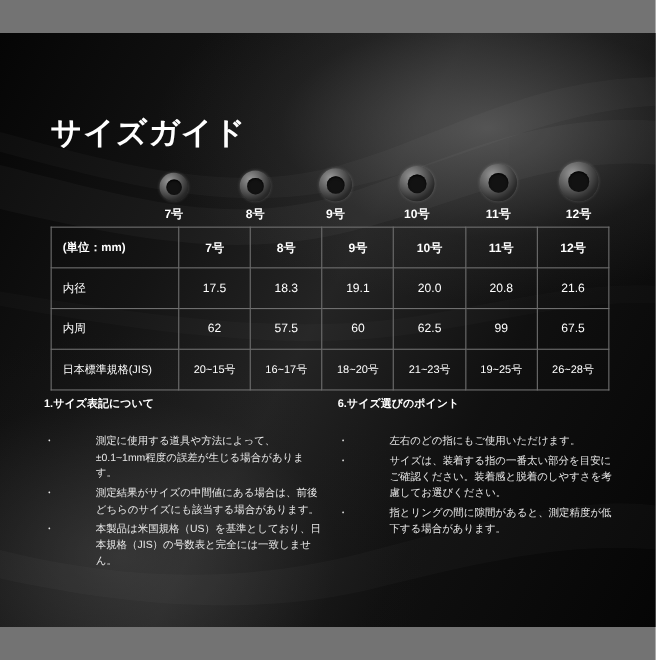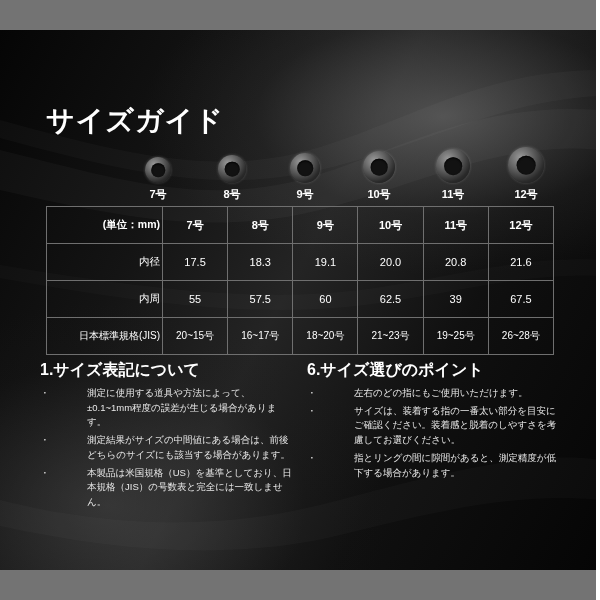--- a/index.html
+++ b/index.html
@@ -110,21 +110,21 @@
   table.size-table td {
     border: 1px solid #6f6f6f;
     color: #ffffff;
     font-size: 11px;
     height: 36px;
     text-align: center;
     vertical-align: middle;
     padding: 0 2px;
   }
   table.size-table td.rowhead {
-    text-align: right;
+    text-align: left;
     padding-left: 10px;
     font-size: 10.5px;
     width: 103px;
   }
   table.size-table tr.headrow td {
     font-weight: bold;
   }
   table.size-table td.small {
     font-size: 10px;
     margin-left: 26px;
@@ -137,23 +137,23 @@
     top: 330px;
     width: 520px;
     display: flex;
     gap: 14px;
   }
   .note-col {
     width: 253px;
   }
   .note-title {
     color: #ffffff;
-    font-size: 16px;
-    font-weight: bold;
-    margin-bottom: 5px;
+    font-size: 10px;
+    font-weight: bold;
+    margin-bottom: 21px;
   }
   .note-item {
     display: flex;
     color: #e8e8e8;
     font-size: 9.5px;
     line-height: 1.55;
     margin-bottom: 3px;
   }
   .note-bullet {
     width: 11px;
@@ -223,25 +223,25 @@
             <td class="rowhead">内径</td>
             <td>17.5</td>
             <td>18.3</td>
             <td>19.1</td>
             <td>20.0</td>
             <td>20.8</td>
             <td>21.6</td>
           </tr>
           <tr>
             <td class="rowhead">内周</td>
-            <td>55</td>
+            <td>62</td>
             <td>57.5</td>
             <td>60</td>
             <td>62.5</td>
-            <td>39</td>
+            <td>99</td>
             <td>67.5</td>
           </tr>
           <tr>
             <td class="rowhead small">日本標準規格(JIS)</td>
             <td class="small">20~15号</td>
             <td class="small">16~17号</td>
             <td class="small">18~20号</td>
             <td class="small">21~23号</td>
             <td class="small">19~25号</td>
             <td class="small">26~28号</td>

